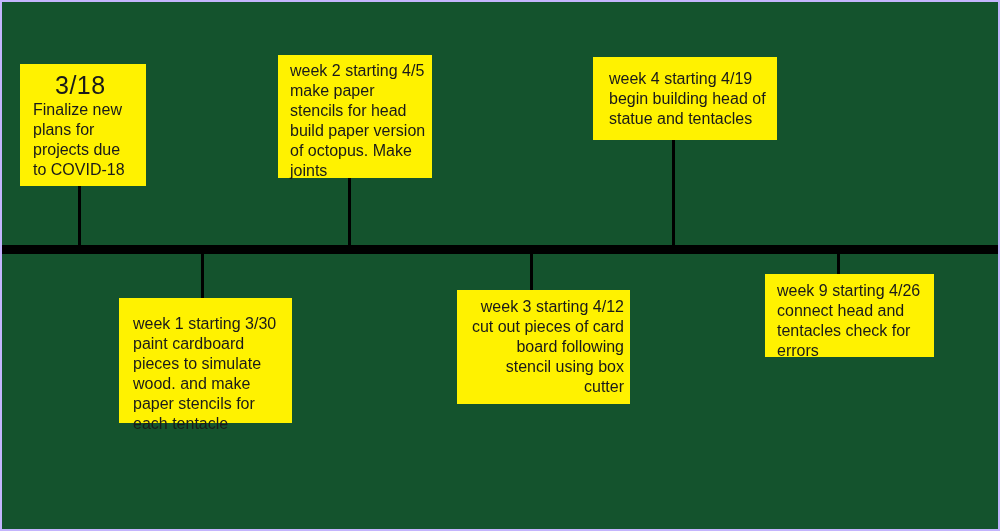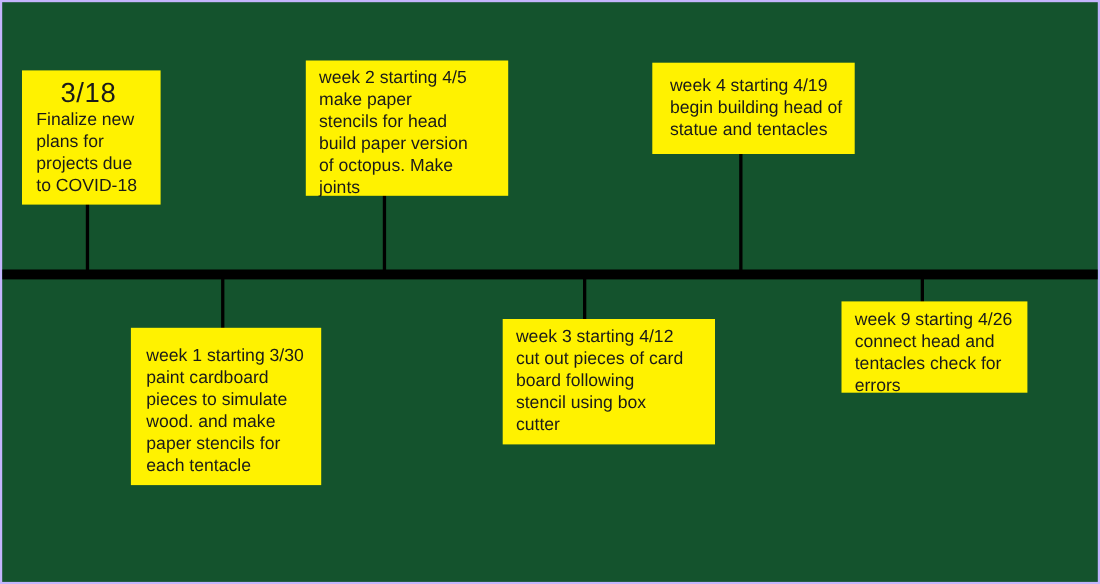--- a/index.html
+++ b/index.html
@@ -42,24 +42,24 @@
     padding-left: 22px;
     letter-spacing: 0.5px;
   }
   .note-body {
     font-size: 16px;
     line-height: 20px;
     white-space: pre-line;
   }
   
   #note-318      { left: 18px;  top: 62px;  width: 126px; height: 122px; padding: 6px 6px 0 13px; }
-  #note-week2    { left: 276px; top: 53px;  width: 184px; height: 123px; padding: 6px 6px 0 12px; }
+  #note-week2    { left: 276px; top: 53px;  width: 154px; height: 123px; padding: 6px 6px 0 12px; }
   #note-week4    { left: 591px; top: 55px;  width: 184px; height: 83px;  padding: 12px 6px 0 16px; }
-  #note-week1    { left: 117px; top: 296px; width: 173px; height: 143px; padding: 16px 6px 0 14px; }
-  #note-week3    { left: 455px; top: 288px; width: 193px; height: 114px; padding: 7px 6px 0 12px; }
+  #note-week1    { left: 117px; top: 296px; width: 173px; height: 125px; padding: 16px 6px 0 14px; }
+  #note-week3    { left: 455px; top: 288px; width: 173px; height: 114px; padding: 7px 6px 0 12px; text-align: right; }
   #note-week5    { left: 763px; top: 272px; width: 169px; height: 83px;  padding: 7px 6px 0 12px; }
   
   #conn-318   { left: 76px;  top: 182px; height: 66px; }
   #conn-week2 { left: 346px; top: 174px; height: 74px; }
   #conn-week4 { left: 670px; top: 136px; height: 112px; }
   #conn-week1 { left: 199px; top: 250px; height: 47px; }
   #conn-week3 { left: 528px; top: 250px; height: 40px; }
   #conn-week5 { left: 835px; top: 250px; height: 24px; }
 </style>
 </head>

